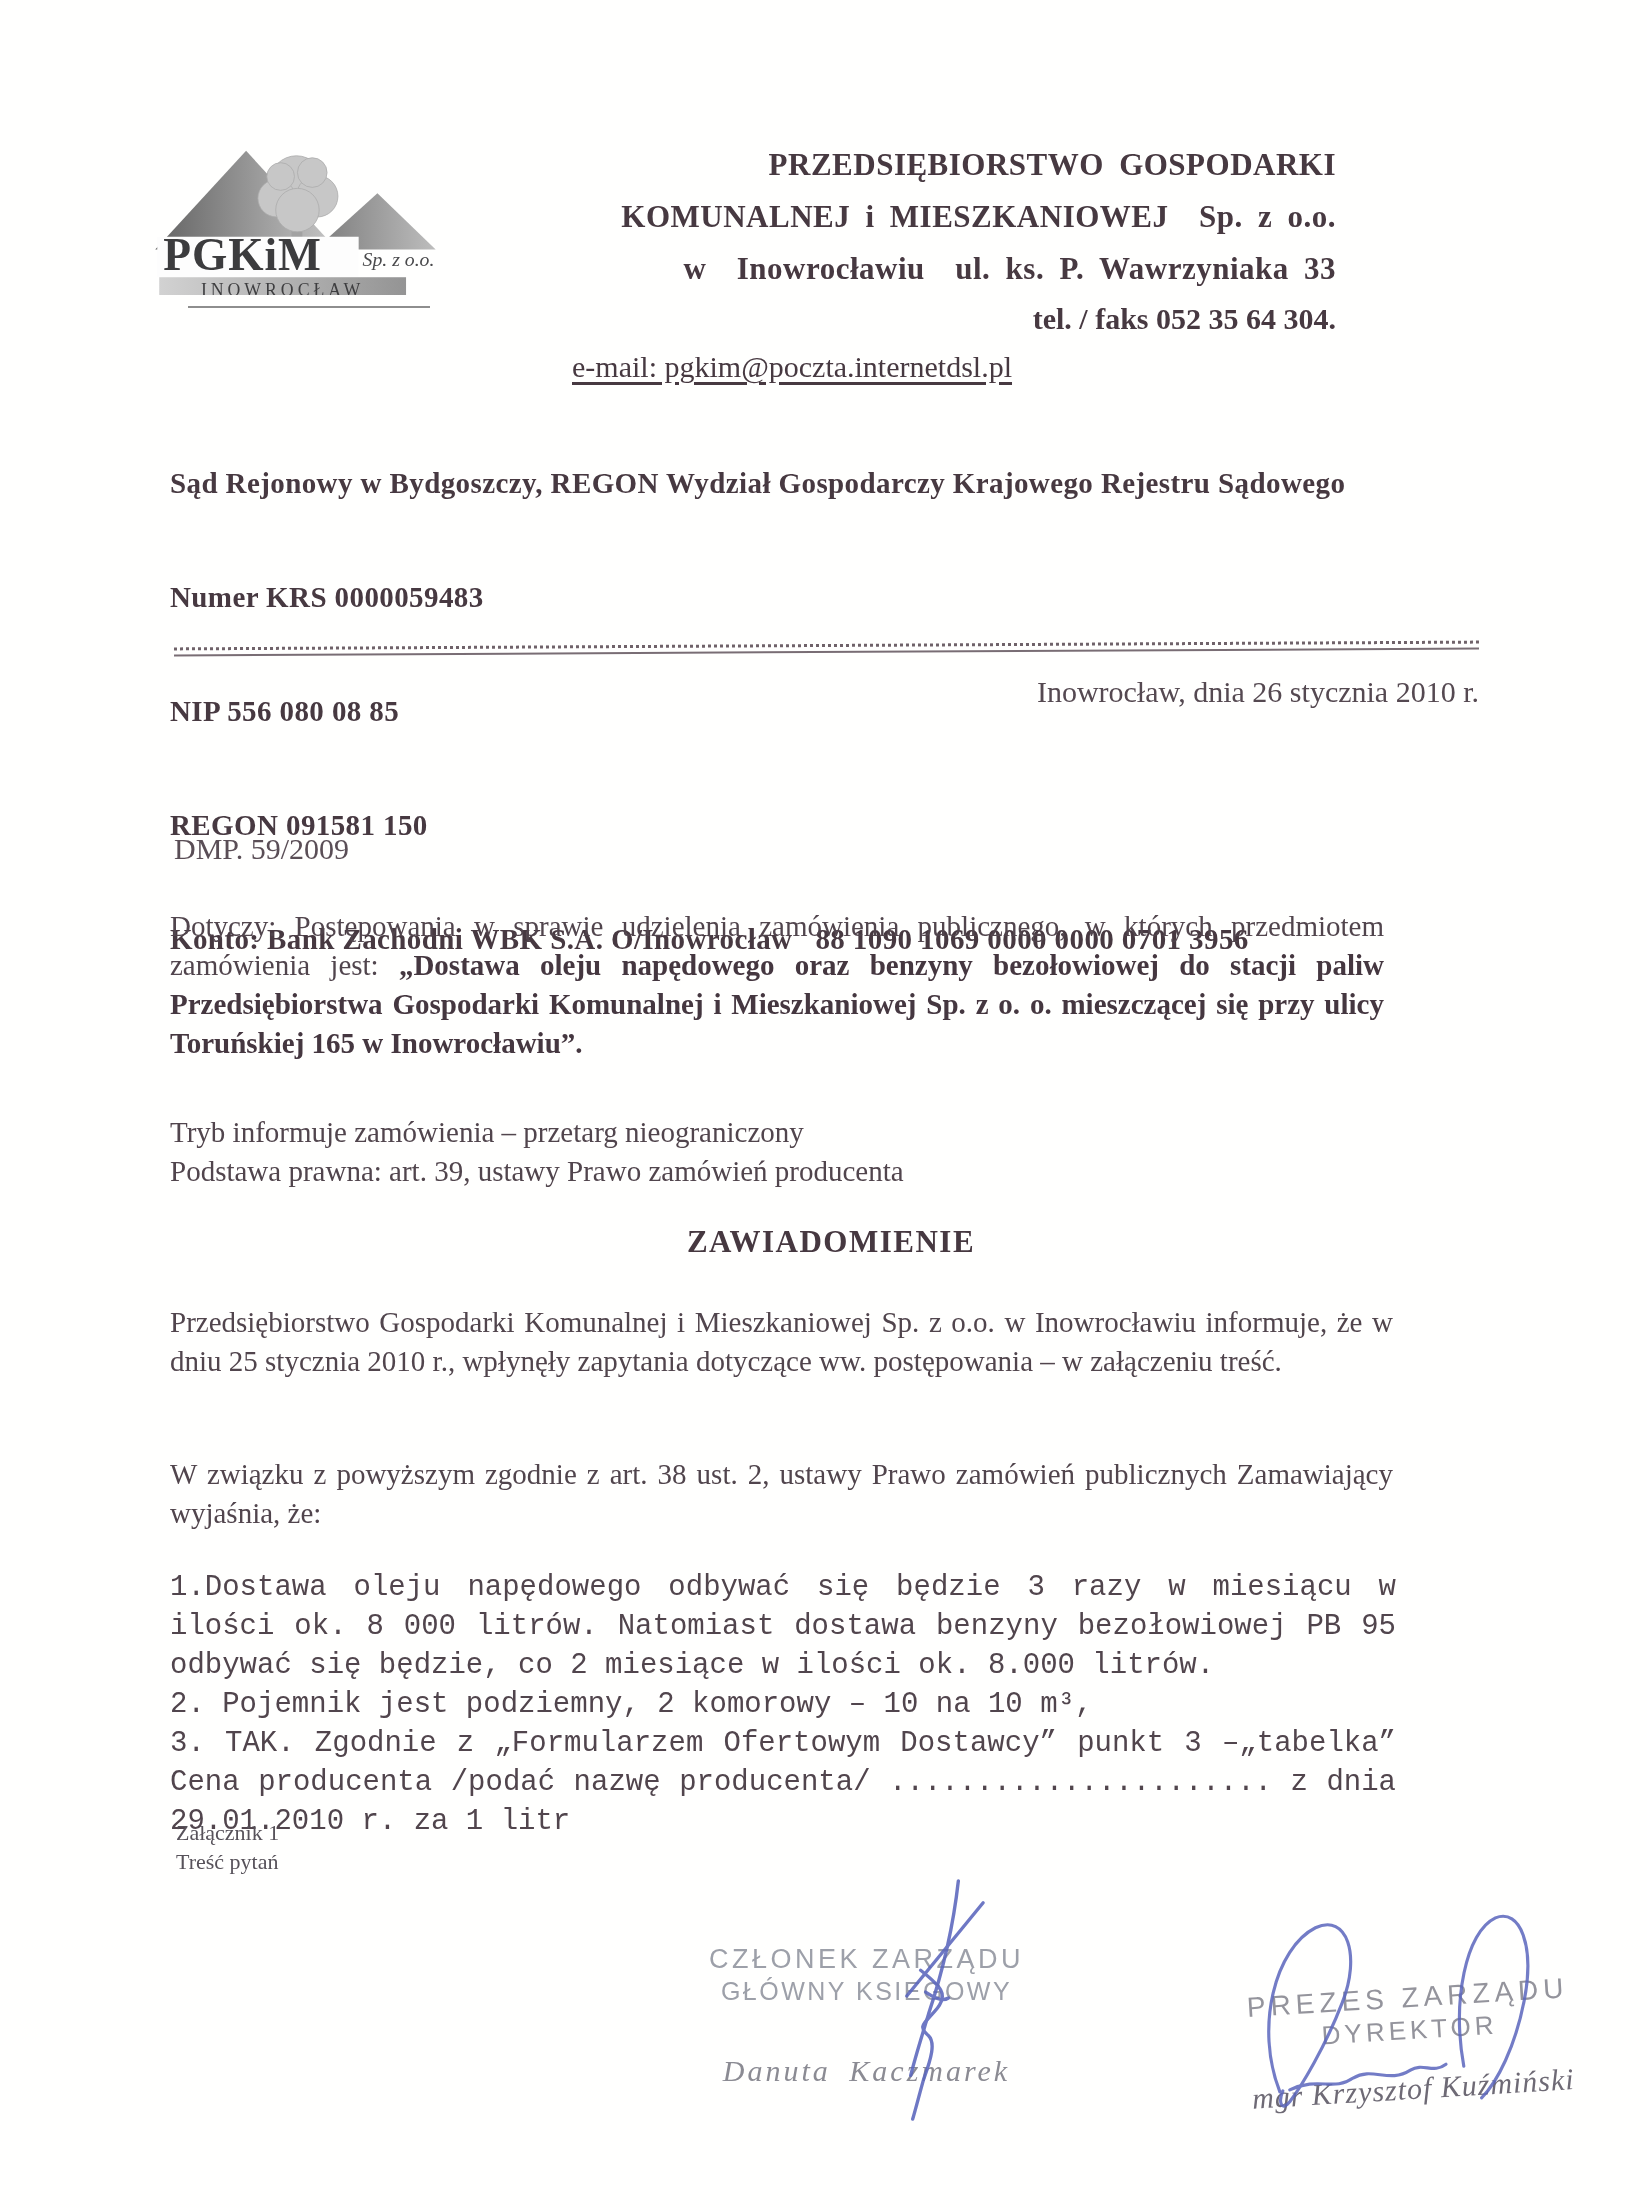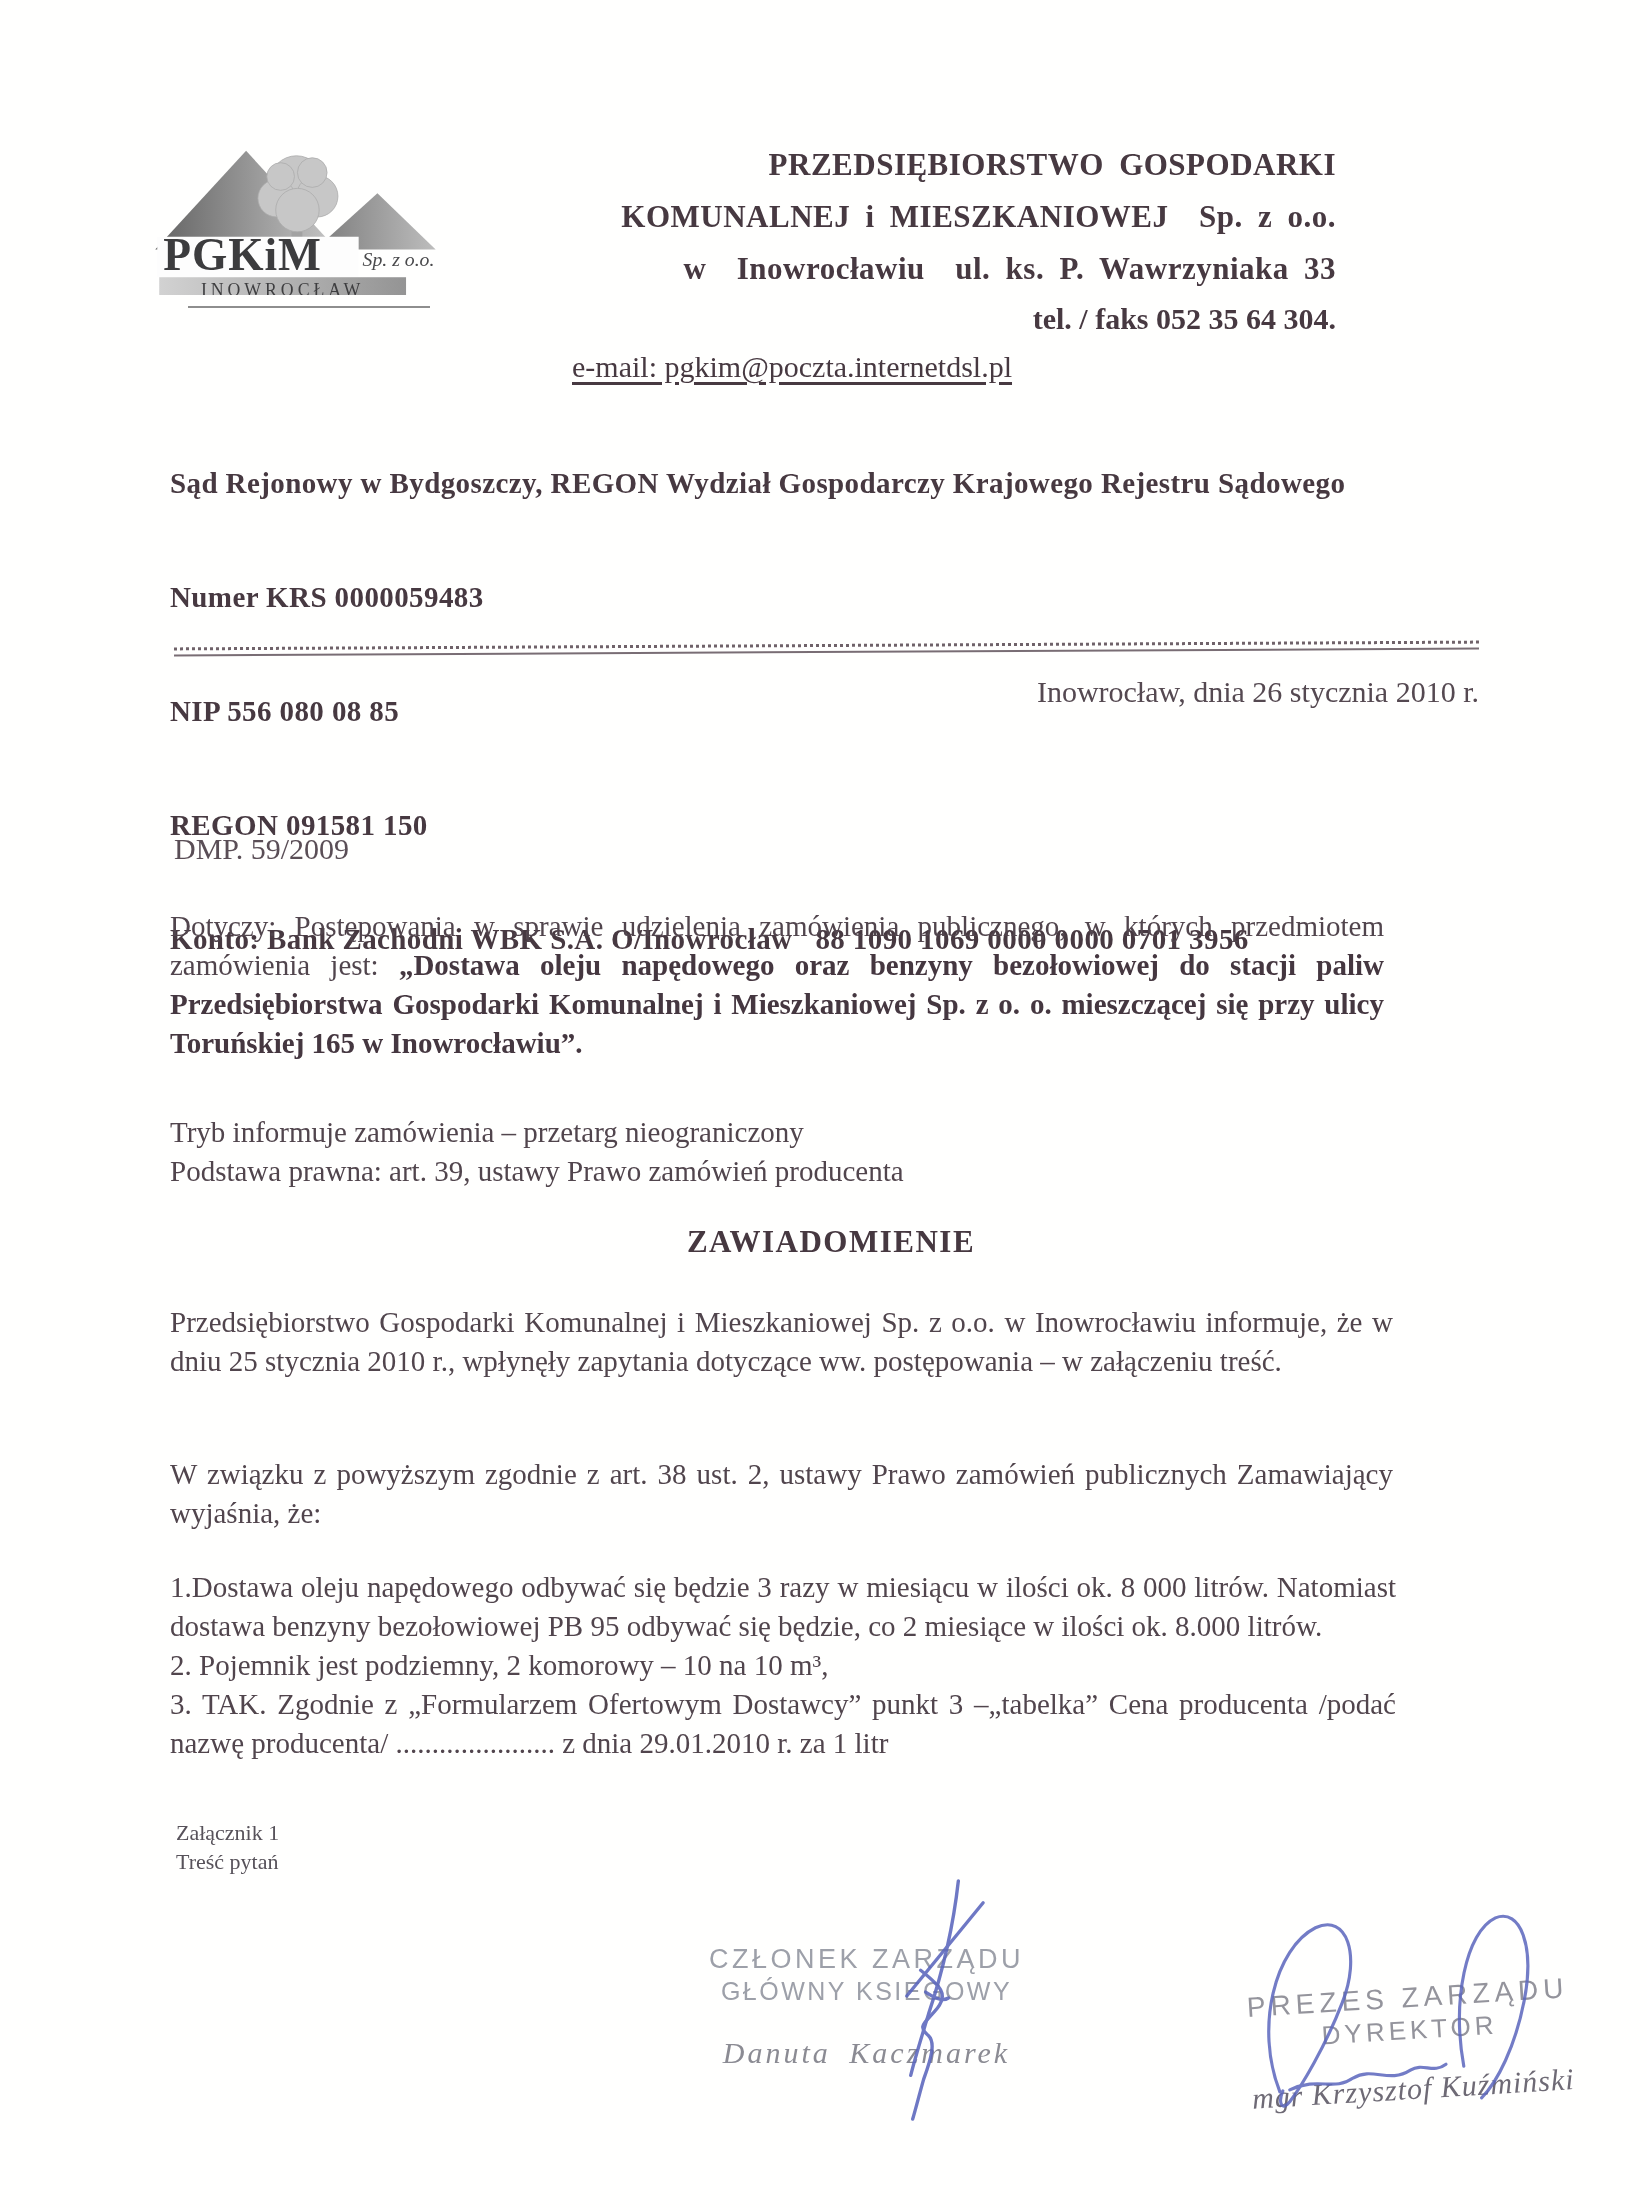--- a/index.html
+++ b/index.html
@@ -40,30 +40,30 @@
   .para{font-size:29px;line-height:39px;text-align:justify;color:#51454d;}
   .subject{left:170px;top:907px;width:1214px;}
   .subject b{color:#453740;}
   .procedure{left:170px;top:1113px;width:1214px;font-size:29px;line-height:39px;color:#51454d;}
   .heading-wrap{left:170px;top:1224px;width:1214px;text-align:center;}
   .heading-wrap span{position:relative;left:54px;font-weight:bold;font-size:31px;
                      letter-spacing:1.5px;color:#463840;margin-top:44px;}
   .para-intro{left:170px;top:1303px;width:1223px;}
   .para-legal{left:170px;top:1455px;width:1223px;}
   .answers{left:170px;top:1568px;width:1226px;}
-  .answers p{margin:0;font-size:29px;line-height:39px;text-align:justify;color:#51454d;}
+  .answers p{margin:0;font-size:29px;line-height:39px;text-align:justify;color:#51454d;font-family:Liberation Mono, monospace;}
 
   .attachment{left:176px;top:1818px;font-size:22px;line-height:29px;color:#57525a;}
 
   
   .stamp{font-family:"Liberation Sans","DejaVu Sans",sans-serif;}
   .sig-left{left:594px;top:1944px;width:545px;text-align:center;}
   .sig-left .t1{font-size:27px;letter-spacing:3.5px;color:#9da0a9;}
   .sig-left .t2{font-size:25px;letter-spacing:2.5px;color:#9da0a9;margin-top:2px;}
-  .sig-left .name{margin-top:30px;font-style:italic;font-size:30px;letter-spacing:3px;
+  .sig-left .name{margin-top:48px;font-style:italic;font-size:30px;letter-spacing:3px;
                   word-spacing:8px;color:#8b8b93;}
   .sig-right{left:1183px;top:1982px;width:455px;text-align:center;transform:rotate(-3.5deg);}
   .sig-right .t1{font-size:28px;letter-spacing:5px;color:#94949c;}
   .sig-right .t2{font-size:26px;letter-spacing:4px;color:#94949c;margin-top:1px;}
   .sig-right .name{margin-top:26px;font-style:italic;font-size:30px;letter-spacing:1px;
                    color:#6e6a75;}
   .ink-left{left:863px;top:1875px;}
   .ink-right{left:1238px;top:1906px;}
 </style>
 </head>

